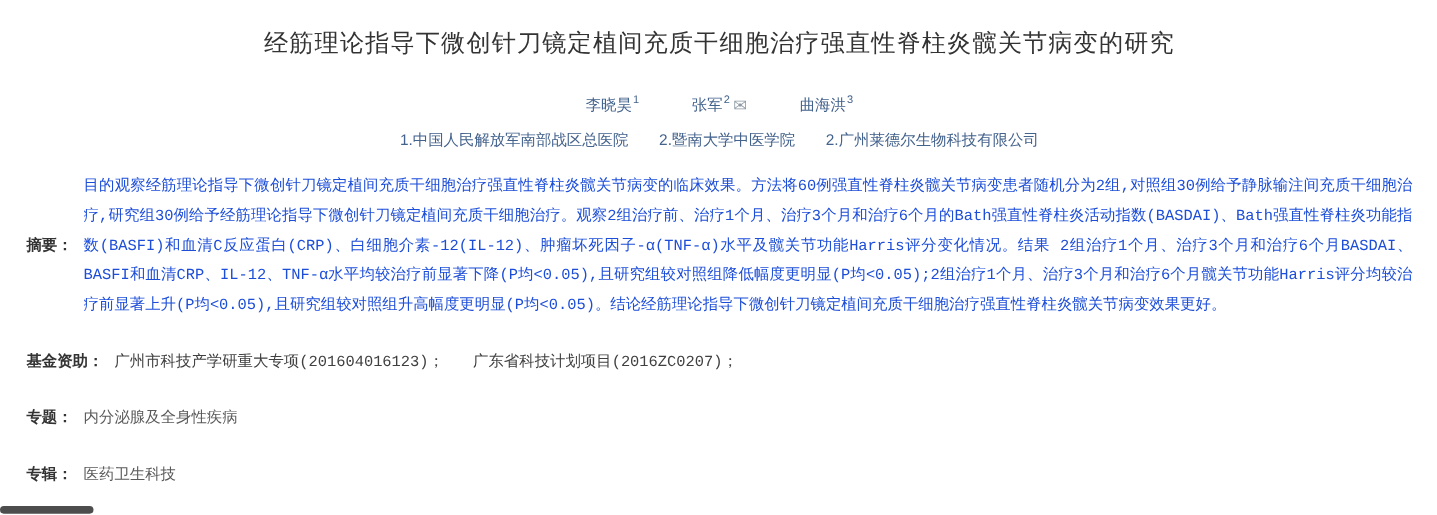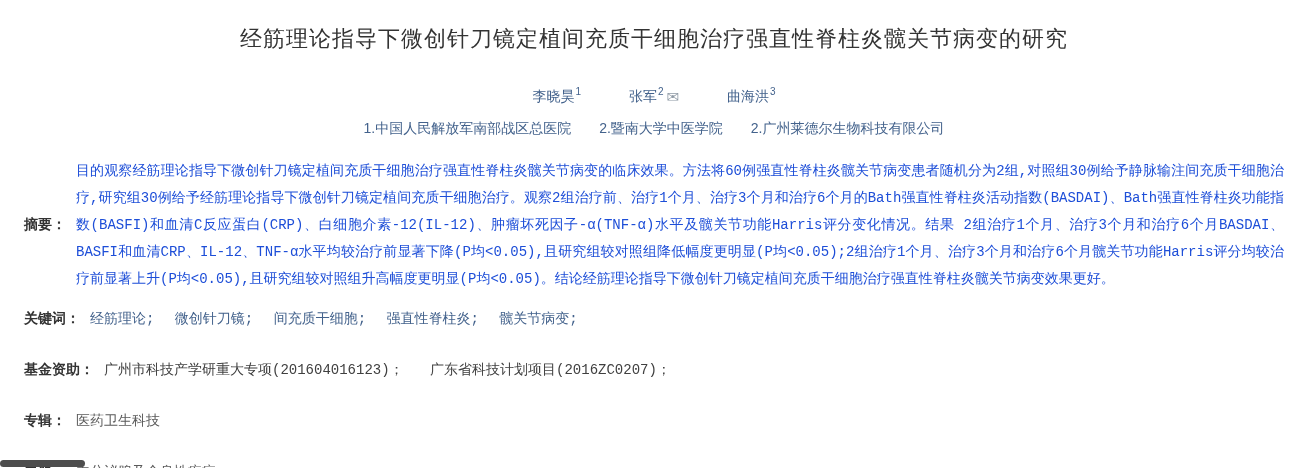--- a/index.html
+++ b/index.html
@@ -85,47 +85,37 @@
     <span class="affiliation">1.中国人民解放军南部战区总医院</span>
     <span class="affiliation">2.暨南大学中医学院</span>
     <span class="affiliation">2.广州莱德尔生物科技有限公司</span>
   </div>
 
   <div class="field-row" style="margin-top:20px;">
     <span class="field-label">摘要：</span>
     <span class="abstract-text">目的观察经筋理论指导下微创针刀镜定植间充质干细胞治疗强直性脊柱炎髋关节病变的临床效果。方法将60例强直性脊柱炎髋关节病变患者随机分为2组,对照组30例给予静脉输注间充质干细胞治疗,研究组30例给予经筋理论指导下微创针刀镜定植间充质干细胞治疗。观察2组治疗前、治疗1个月、治疗3个月和治疗6个月的Bath强直性脊柱炎活动指数(BASDAI)、Bath强直性脊柱炎功能指数(BASFI)和血清C反应蛋白(CRP)、白细胞介素-12(IL-12)、肿瘤坏死因子-α(TNF-α)水平及髋关节功能Harris评分变化情况。结果 2组治疗1个月、治疗3个月和治疗6个月BASDAI、BASFI和血清CRP、IL-12、TNF-α水平均较治疗前显著下降(P均&lt;0.05),且研究组较对照组降低幅度更明显(P均&lt;0.05);2组治疗1个月、治疗3个月和治疗6个月髋关节功能Harris评分均较治疗前显著上升(P均&lt;0.05),且研究组较对照组升高幅度更明显(P均&lt;0.05)。结论经筋理论指导下微创针刀镜定植间充质干细胞治疗强直性脊柱炎髋关节病变效果更好。</span>
   </div>
 
-  <div class="field-row single" style="margin-top:13px;">
-    <span class="field-label">关键词：</span>
-    <span class="field-value">
-      <span class="keyword">经筋理论;</span>
-      <span class="keyword">微创针刀镜;</span>
-      <span class="keyword">间充质干细胞;</span>
-      <span class="keyword">强直性脊柱炎;</span>
-      <span class="keyword">髋关节病变;</span>
-    </span>
-  </div>
 
   <div class="field-row single">
     <span class="field-label">基金资助：</span>
     <span class="field-value">
       <span class="fund-item">广州市科技产学研重大专项(201604016123)；</span>
       <span class="fund-item">广东省科技计划项目(2016ZC0207)；</span>
     </span>
   </div>
 
   <div class="field-row single">
-    <span class="field-label">专辑：</span>
-    <span class="field-value">医药卫生科技</span>
+    <span class="field-label">专题：</span>
+    <span class="field-value">内分泌腺及全身性疾病</span>
   </div>
 
   <div class="field-row single">
-    <span class="field-label">专题：</span>
-    <span class="field-value">内分泌腺及全身性疾病</span>
+    <span class="field-label">专辑：</span>
+    <span class="field-value">医药卫生科技</span>
   </div>
 
   <div class="field-row single">
     <span class="field-label">分类号：</span>
     <span class="field-value clc-value">R593.23</span>
   </div>
 
 </div>
 
 <div class="hscrollbar-thumb"></div>

